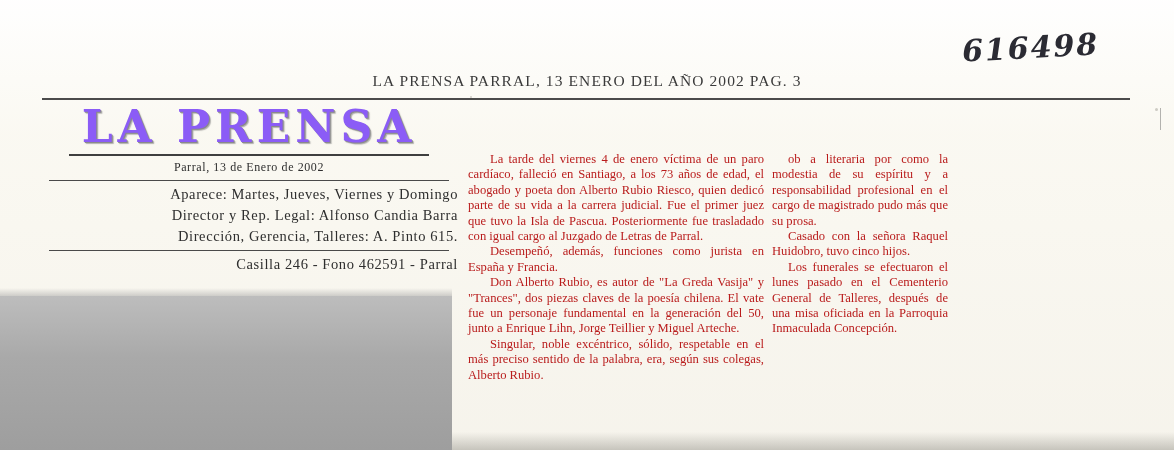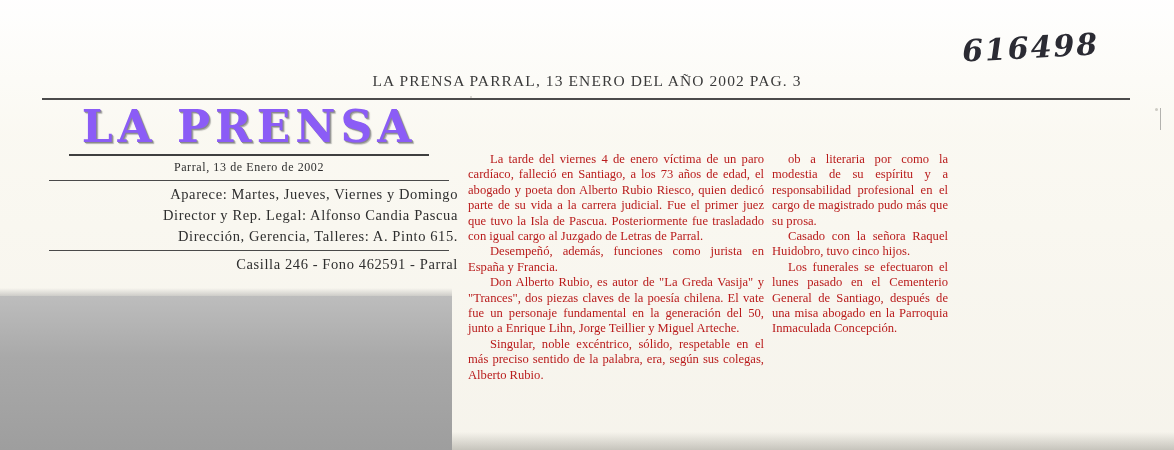--- a/index.html
+++ b/index.html
@@ -194,38 +194,38 @@
   <div class="running-head">LA PRENSA PARRAL, 13 ENERO DEL AÑO 2002 PAG. 3</div>
 
   <div class="rule-top"></div>
 
   <div class="masthead">
     <div class="masthead-title">LA PRENSA</div>
     <div class="masthead-rule"></div>
     <div class="masthead-line">Parral, 13 de Enero de 2002</div>
     <div class="masthead-rule-2"></div>
     <div class="masthead-line small">Aparece: Martes, Jueves, Viernes y Domingo</div>
-    <div class="masthead-line small">Director y Rep. Legal: Alfonso Candia Pascua</div>
+    <div class="masthead-line small">Director y Rep. Legal: Alfonso Candia Barra</div>
     <div class="masthead-line small">Dirección, Gerencia, Talleres: A. Pinto 615.</div>
     <div class="masthead-rule-2"></div>
     <div class="masthead-line small">Casilla 246 - Fono 462591 - Parral</div>
   </div>
 
 
   <div class="col col-1">
     <p>La tarde del viernes 4 de enero víctima de un paro cardíaco, falleció en Santiago, a los 73 años de edad, el abogado y poeta don Alberto Rubio Riesco, quien dedicó parte de su vida a la carrera judicial. Fue el primer juez que tuvo la Isla de Pascua. Posteriormente fue trasladado con igual cargo al Juzgado de Letras de Parral.</p>
     <p>Desempeñó, además, funciones como jurista en España y Francia.</p>
     <p>Don Alberto Rubio, es autor de "La Greda Vasija" y "Trances", dos piezas claves de la poesía chilena. El vate fue un personaje fundamental en la generación del 50, junto a Enrique Lihn, Jorge Teillier y Miguel Arteche.</p>
     <p>Singular, noble excéntrico, sólido, respetable en el más preciso sentido de la palabra, era, según sus colegas, Alberto Rubio.</p>
   </div>
 
   <div class="col col-2">
     <p>ob a literaria por como la modestia de su espíritu y a responsabilidad profesional en el cargo de magistrado pudo más que su prosa.</p>
     <p>Casado con la señora Raquel Huidobro, tuvo cinco hijos.</p>
-    <p>Los funerales se efectuaron el lunes pasado en el Cementerio General de Santiago, después de una misa abogado en la Parroquia Inmaculada Concepción.</p>
+    <p>Los funerales se efectuaron el lunes pasado en el Cementerio General de Talleres, después de una misa oficiada en la Parroquia Inmaculada Concepción.</p>
   </div>
 
   <div class="margin-tick"></div>
 
   <div class="scan-shadow-soft"></div>
   <div class="scan-shadow"></div>
   <div class="bottom-edge"></div>
 
   <div class="noise-speck" style="left:1155px;top:108px;width:3px;height:3px;"></div>
   <div class="noise-speck" style="left:470px;top:96px;width:2px;height:2px;"></div>

